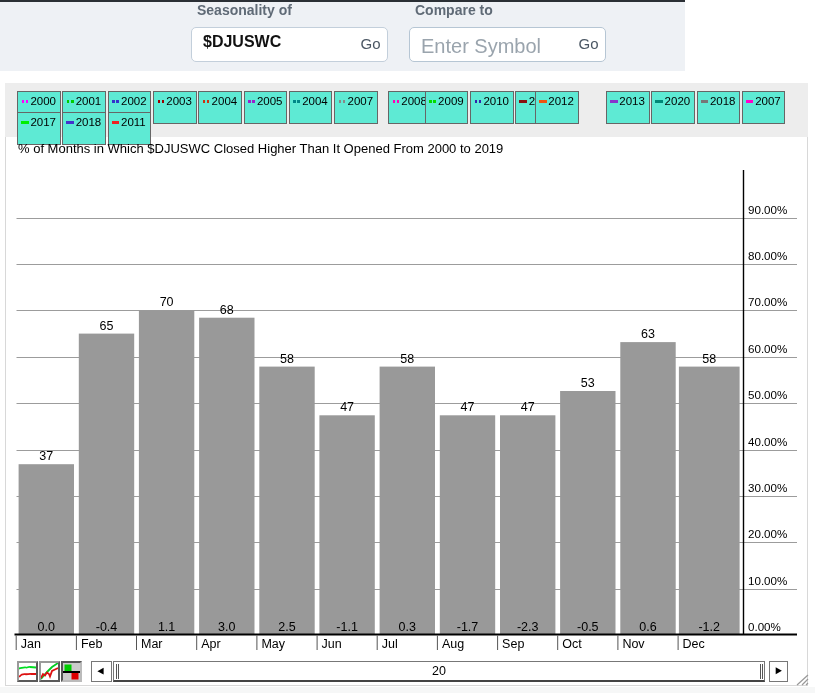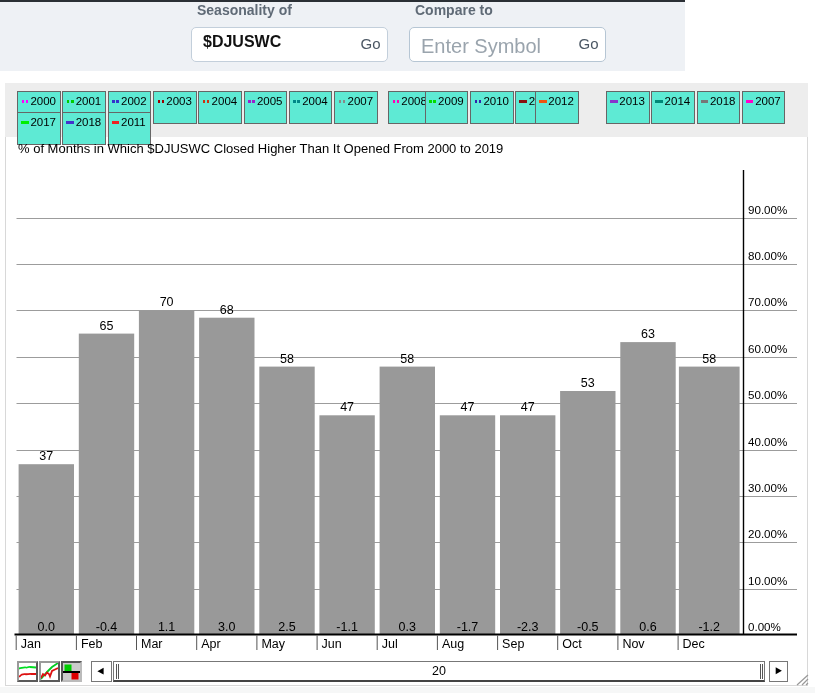--- a/index.html
+++ b/index.html
@@ -101,21 +101,21 @@
 <div class="lg" style="left:535px;top:91.0px">
     <span style="position:absolute;left:3px;top:8px;width:7.5px;height:2.6px;background:#ee5511"></span>
     <span class="yr">2012</span>
   </div>
 <div class="lg" style="left:606.0px;top:91.0px">
     <span style="position:absolute;left:3px;top:8px;width:7.5px;height:2.6px;background:#8833cc"></span>
     <span class="yr">2013</span>
   </div>
 <div class="lg" style="left:651.3px;top:91.0px">
     <span style="position:absolute;left:3px;top:8px;width:7.5px;height:2.6px;background:#008877"></span>
-    <span class="yr">2014</span>
+    <span class="yr">2020</span>
   </div>
 <div class="lg" style="left:696.6px;top:91.0px">
     <span style="position:absolute;left:3px;top:8px;width:7.5px;height:2.6px;background:#777777"></span>
     <span class="yr">2018</span>
   </div>
 <div class="lg" style="left:741.9px;top:91.0px">
     <span style="position:absolute;left:3px;top:8px;width:7.5px;height:2.6px;background:#ff00cc"></span>
     <span class="yr">2007</span>
   </div>
 <div class="lg" style="left:17.1px;top:112.2px">

